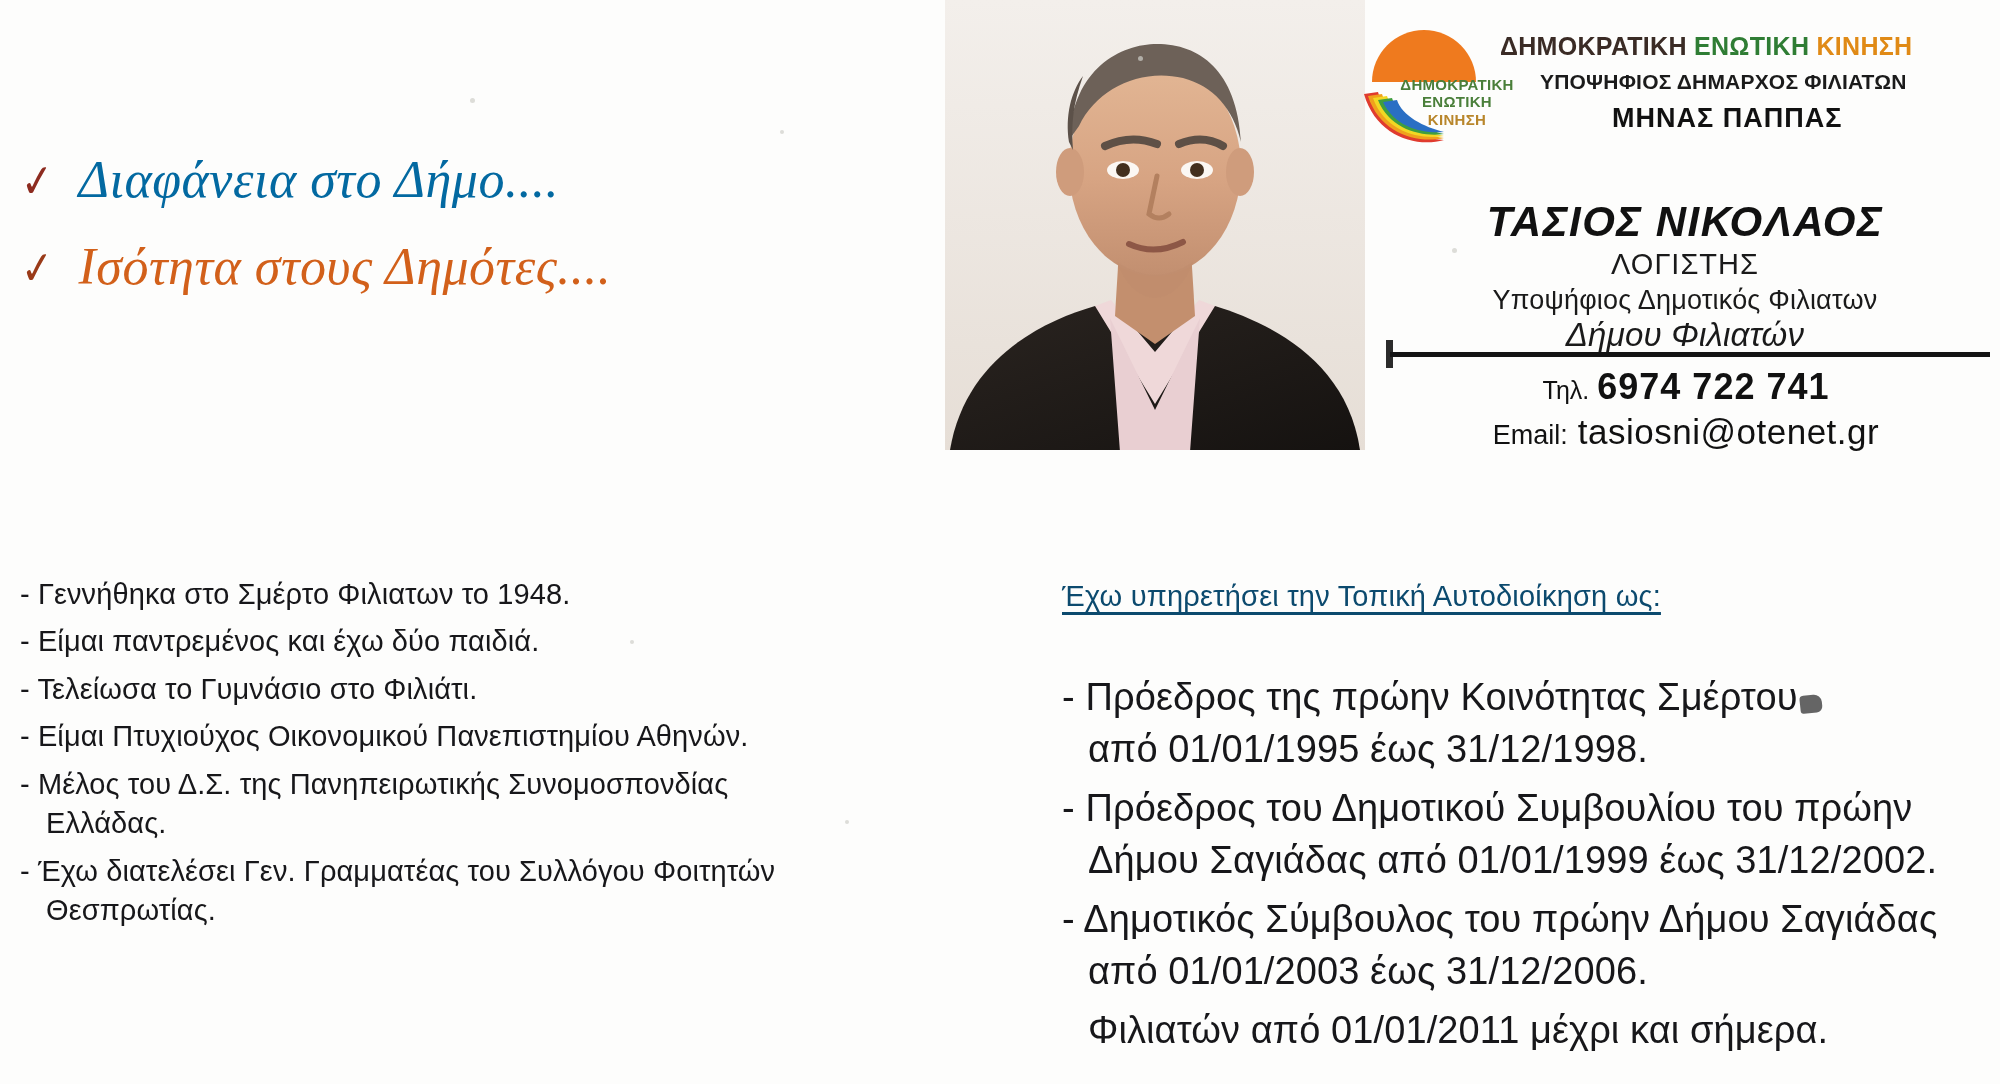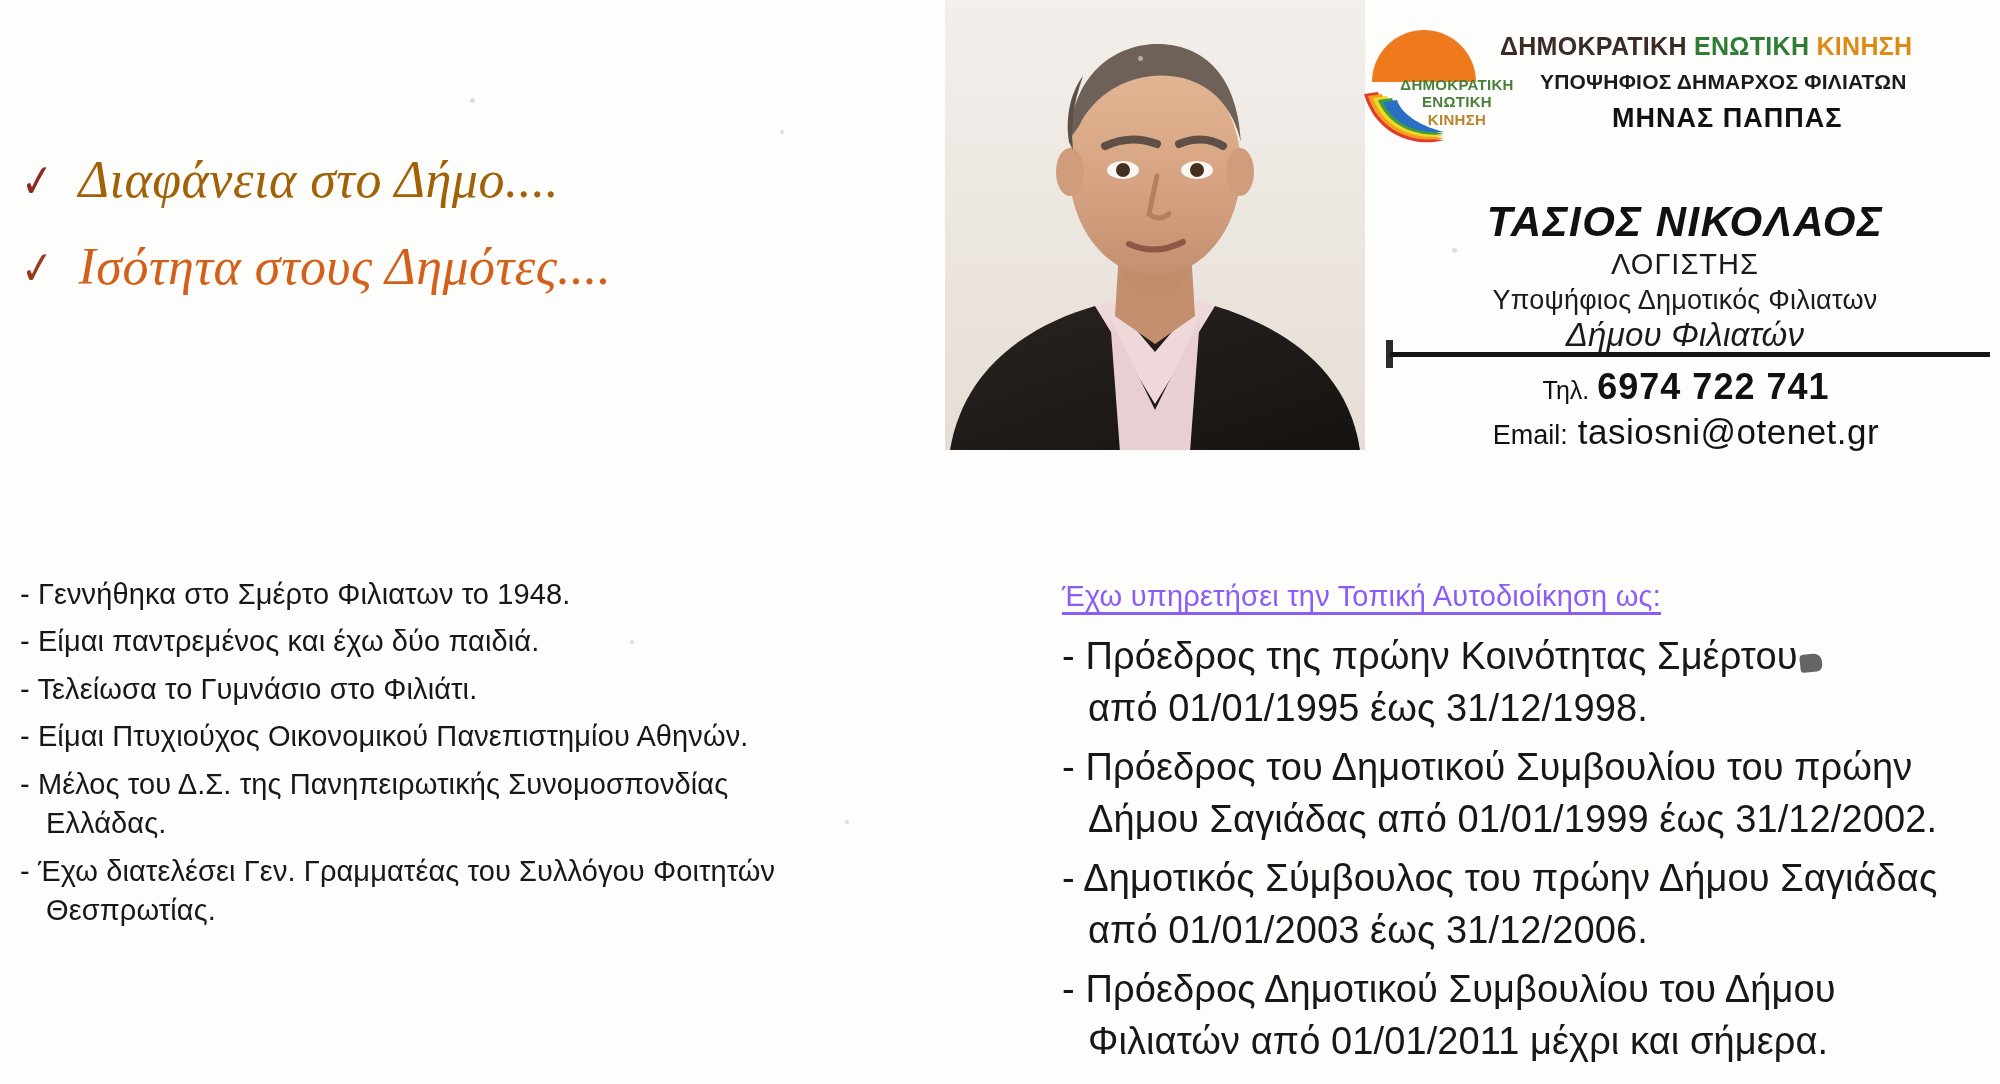--- a/index.html
+++ b/index.html
@@ -38,21 +38,21 @@
   }
   .check-1{color:#8d2b1f;}
   .check-2{color:#9a3a18;}
   .slogan-text{
     font-family:"Liberation Serif", serif;
     font-style:italic;
     font-size:52px;
     letter-spacing:.5px;
     white-space:nowrap;
   }
-  .slogan-1{color:#a16207;font-style:italic;}
+  .slogan-1{color:#0369a1;font-style:italic;}
   .slogan-2{color:#d2601a;}
 
   
   .photo{
     position:absolute;
     left:945px;top:0;
     width:420px;height:450px;
     overflow:hidden;
     background:#efe9e4;
   }
@@ -200,26 +200,26 @@
     text-decoration:underline;
     text-underline-offset:7px;
     text-decoration-thickness:4px;
     letter-spacing:.5px;
     margin-bottom:44px;
     text-align:center;
   }
   .sec-head-right{
     font-size:29px;
     font-weight:normal;
-    color:#8b5cf6;
+    color:#0c4a6e;
     text-decoration:underline;
     text-underline-offset:6px;
     text-decoration-thickness:3px;
     letter-spacing:.2px;
-    margin-bottom:17px;
+    margin-bottom:58px;
     text-align:left;
   }
   .bio-item{
     font-size:29px;
     line-height:1.36;
     color:#17171a;
     margin-bottom:8px;
     letter-spacing:.1px;
   }
   .bio-item-right{
@@ -386,21 +386,20 @@
     </div>
     <div class="bio-item-right">
       <span>- Πρόεδρος του Δημοτικού Συμβουλίου του πρώην</span>
       <span class="cont">Δήμου Σαγιάδας από 01/01/1999 έως 31/12/2002.</span>
     </div>
     <div class="bio-item-right">
       <span>- Δημοτικός Σύμβουλος του πρώην Δήμου Σαγιάδας</span>
       <span class="cont">από 01/01/2003 έως 31/12/2006.</span>
     </div>
     <div class="bio-item-right">
-      <span>- Πρόεδρος Δημοτικού Συμβουλίου του Δήμου</span>
       <span class="cont">Φιλιατών από 01/01/2011 μέχρι και σήμερα.</span>
     </div>
   </div>
 
   <div class="speck" style="left:470px;top:98px;width:5px;height:5px;"></div>
   <div class="speck" style="left:780px;top:130px;width:4px;height:4px;"></div>
   <div class="speck" style="left:1138px;top:56px;width:5px;height:5px;"></div>
   <div class="speck" style="left:1452px;top:248px;width:5px;height:5px;"></div>
   <div class="speck" style="left:630px;top:640px;width:4px;height:4px;"></div>
   <div class="speck" style="left:845px;top:820px;width:4px;height:4px;"></div>

